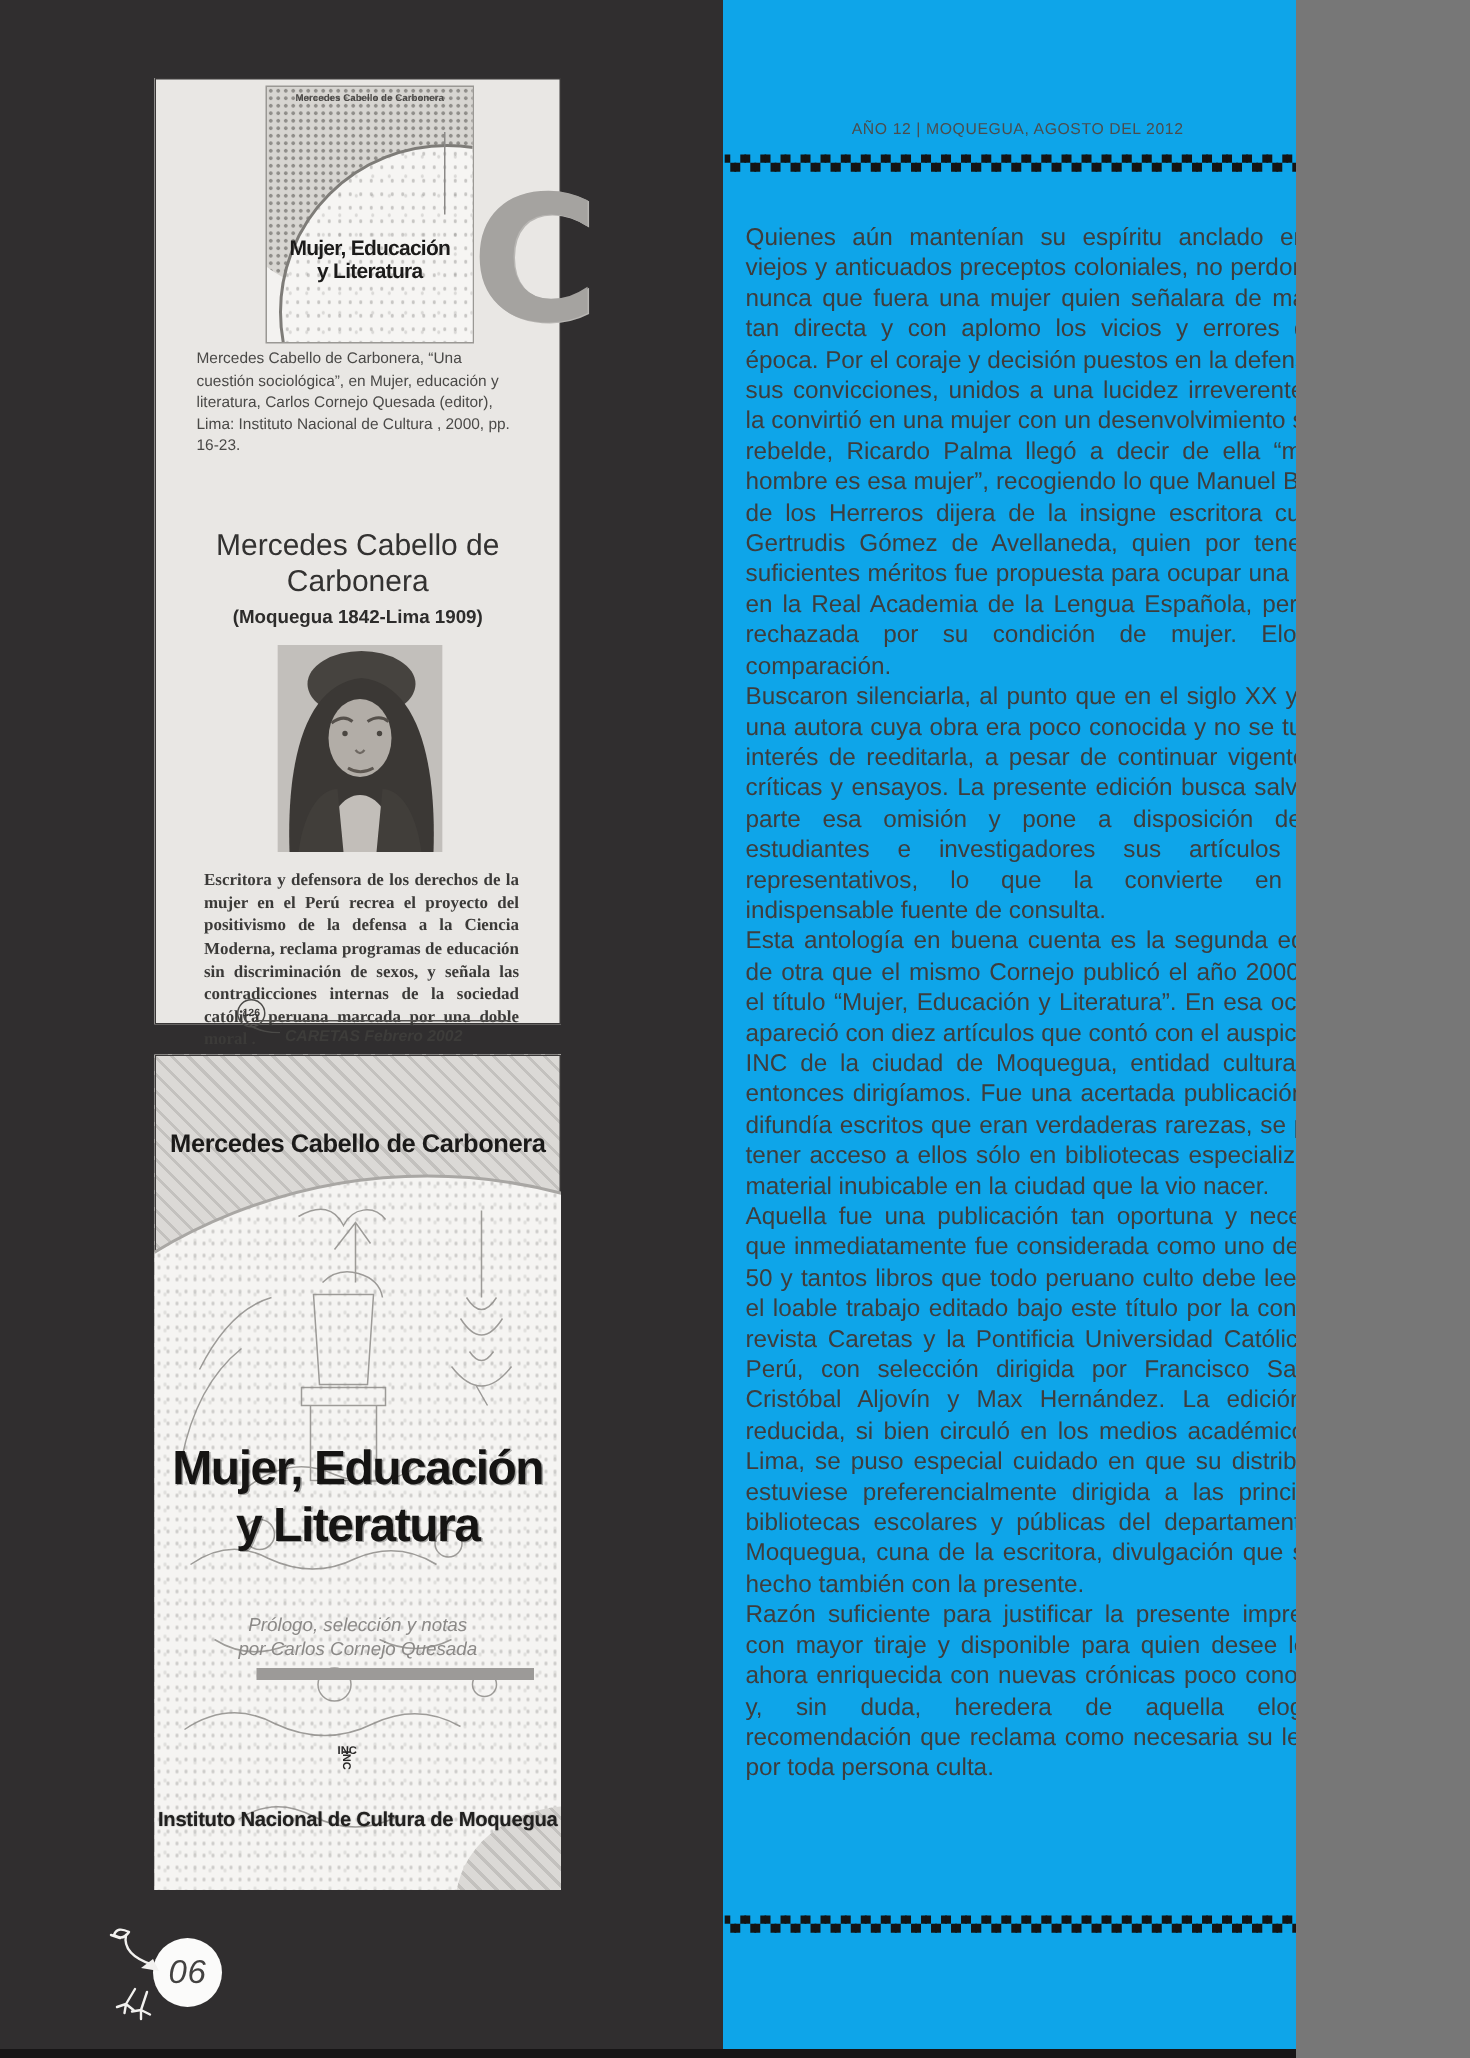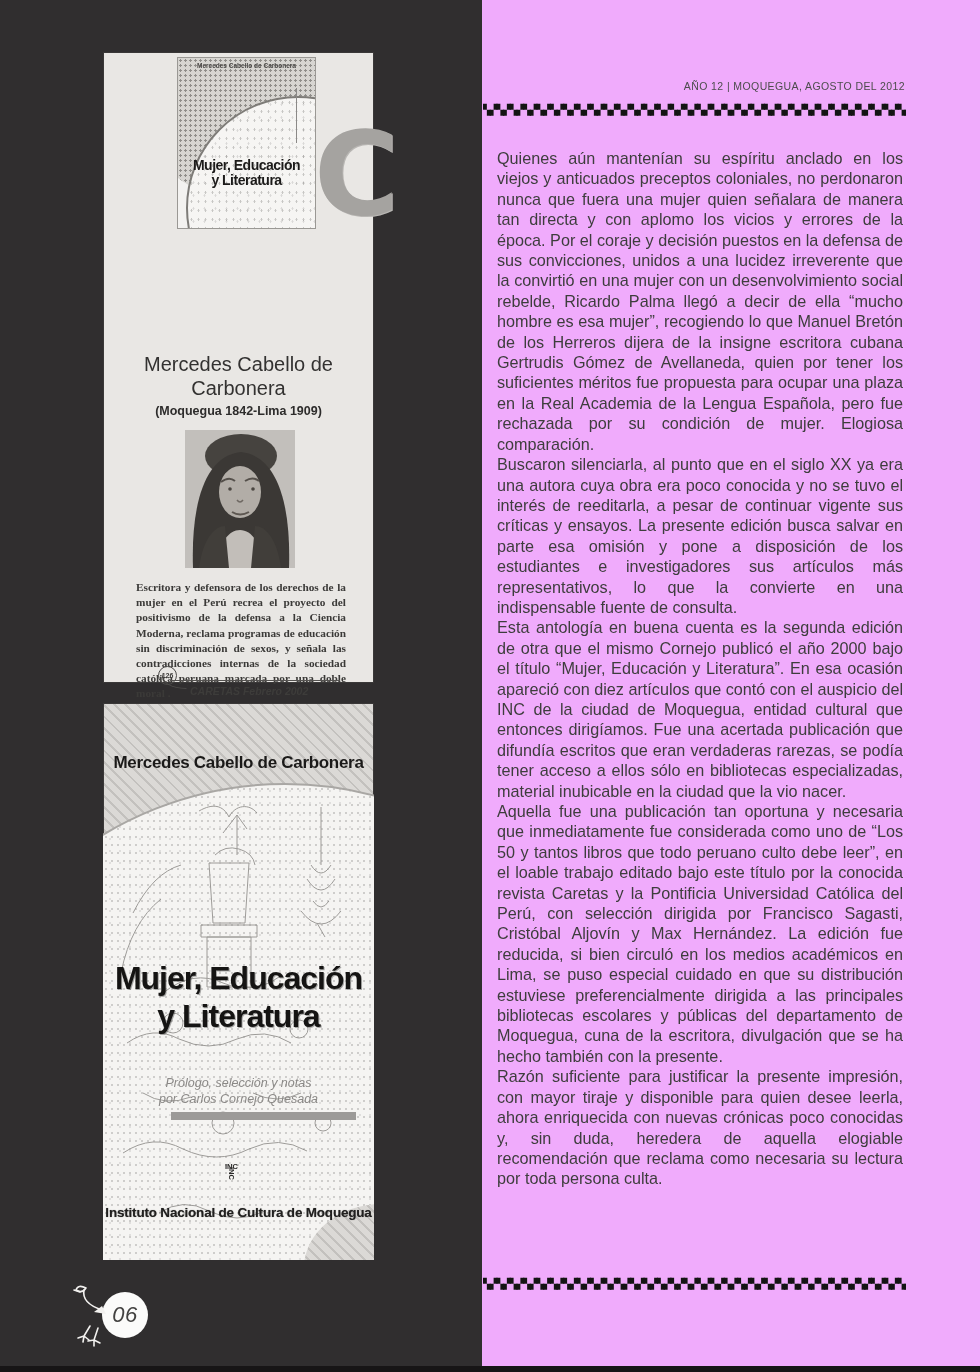--- a/index.html
+++ b/index.html
@@ -1,16 +1,16 @@
 <!DOCTYPE html>
 <html><head>
 <meta charset="utf-8">
 <style>
   html,body{margin:0;padding:0;background:#777;}
-  #page{position:relative;width:980px;height:1372px;background:#f0abfc;overflow:hidden;
+  #page{position:relative;width:864px;height:1372px;background:#0ea5e9;overflow:hidden;
         font-family:"Liberation Sans",sans-serif;}
   
   .left-panel{position:absolute;left:0;top:0;width:482px;height:1372px;background:#302e2f;}
   .bottom-edge{position:absolute;left:0;bottom:0;width:980px;height:6px;background:#171516;z-index:40;}
   
   .issue-header{position:absolute;top:80px;right:75px;font-size:10.5px;letter-spacing:.4px;
                 color:#4c4c4c;}
   .ornament{position:absolute;left:483px;width:423px;height:15px;overflow:hidden;
             font-family:"DejaVu Sans",sans-serif;font-size:10px;line-height:14px;
             letter-spacing:-1px;color:#141414;white-space:nowrap;}
@@ -123,20 +123,21 @@
       <div class="thumb-circle"></div>
       <div class="thumb-pendant"></div>
       <div class="thumb-author">Mercedes Cabello de Carbonera</div>
       <div class="thumb-title">
         <div>Mujer, Educación</div>
         <div>y Literatura</div>
       </div>
     </div>
     <div class="big-c">C</div>
 
+    <div class="caption">Mercedes Cabello de Carbonera, “Una cuestión sociológica”, en Mujer, educación y literatura, Carlos Cornejo Quesada (editor), Lima: Instituto Nacional de Cultura , 2000, pp. 16-23.</div>
 
     <div class="c1-author">Mercedes Cabello de Carbonera</div>
     <div class="c1-dates">(Moquegua 1842-Lima 1909)</div>
 
     <svg class="portrait" viewBox="0 0 110 138" width="110" height="138">
       <rect width="110" height="138" fill="#c7c4c0"></rect>
       <rect width="110" height="138" fill="#bdbab6" opacity=".5"></rect>
       <ellipse cx="56" cy="26" rx="36" ry="22" fill="#46433f"></ellipse>
       <path d="M8,138 C6,78 18,26 56,22 C94,26 106,78 104,138 Z" fill="#3b3835"></path>
       <ellipse cx="55" cy="62" rx="21" ry="26" fill="#b2ada7"></ellipse>

